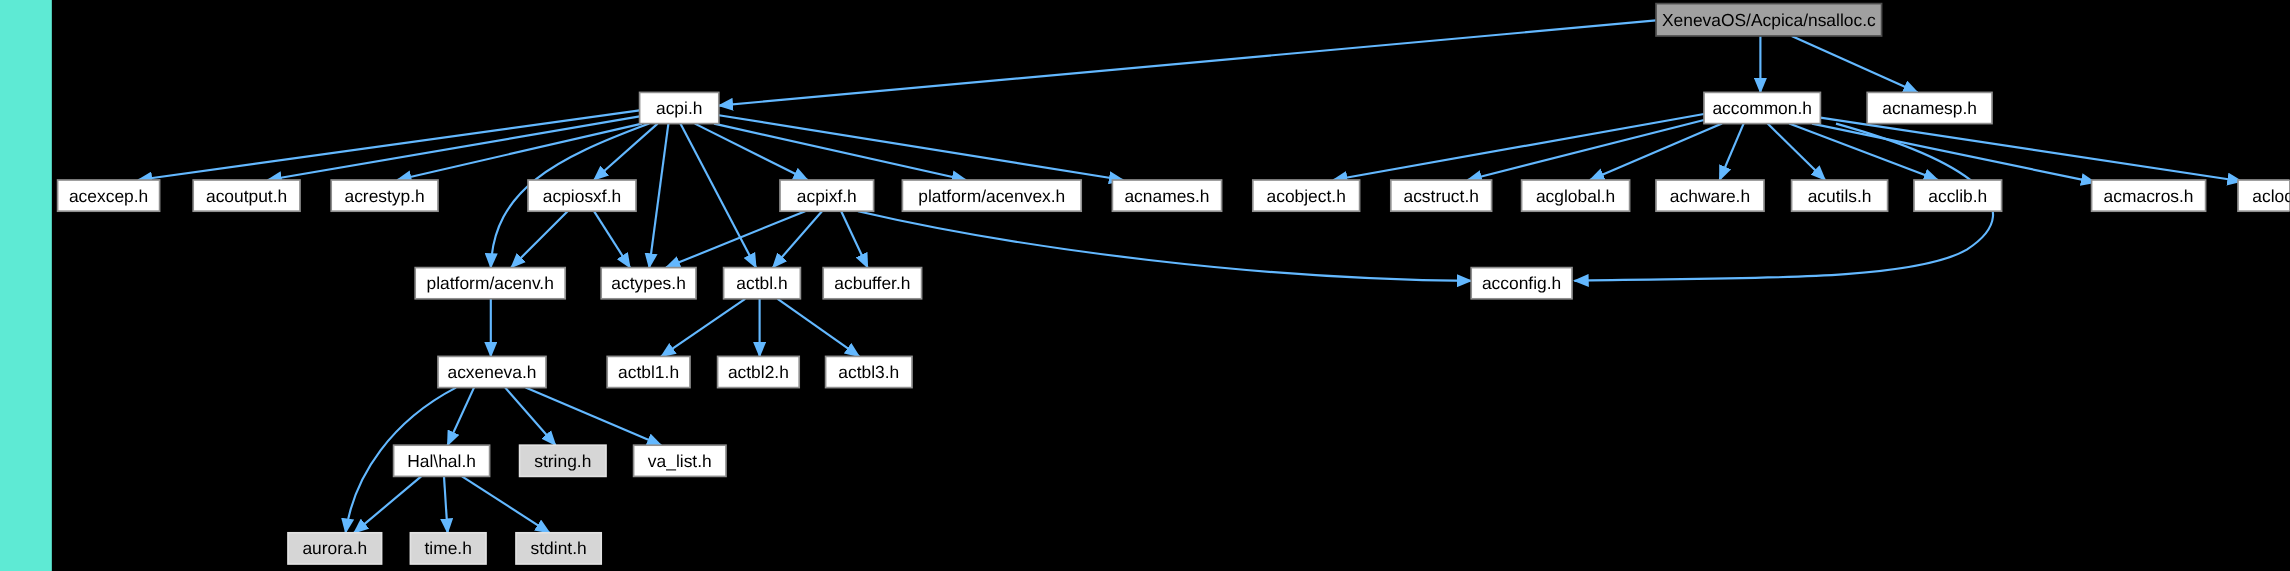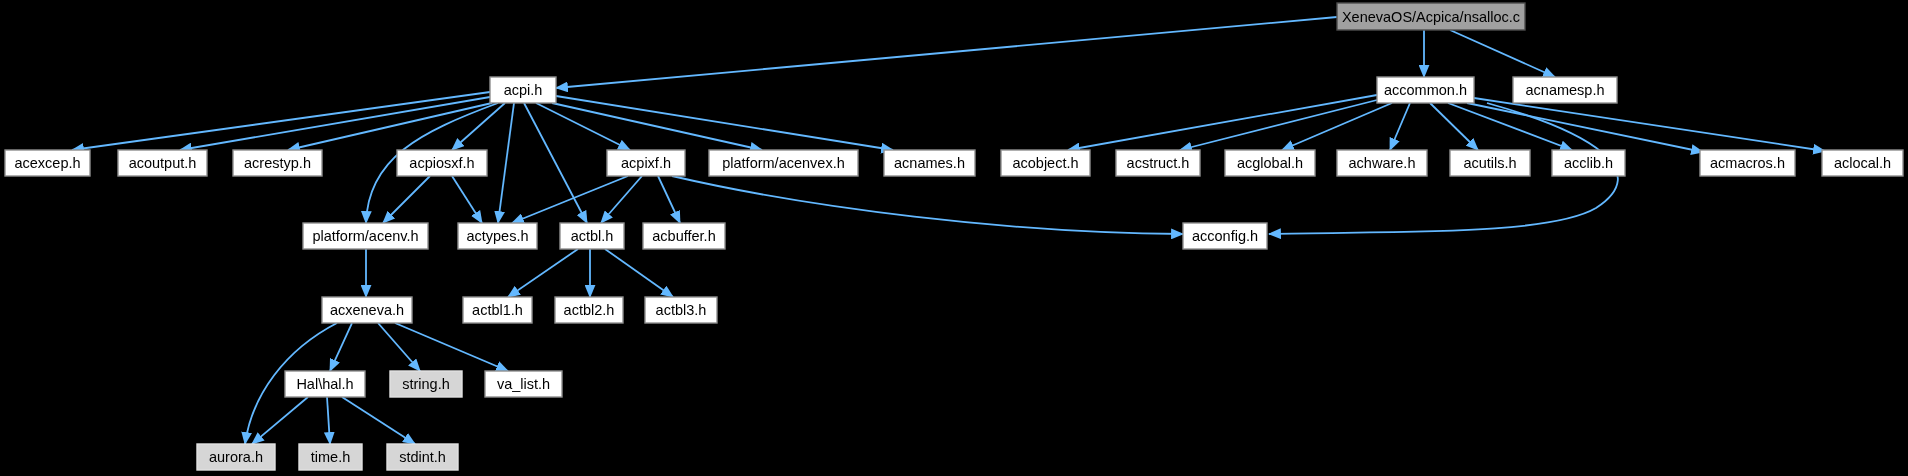--- a/index.html
+++ b/index.html
@@ -8,20 +8,21 @@
     width: 1908px;
     height: 476px;
     overflow: hidden;
     font-family: "Liberation Sans", sans-serif;
   }
   #graph-wrap {
     position: relative;
     width: 1528px;
     height: 476px;
     background: #5eead4;
+    padding-left: 43px;
   }
   svg { display: block; }
   .edge {
     fill: none;
     stroke-width: 1.8px;
   }
   .node-rect { stroke-width: 1.4px; }
   .node-label {
     font-family: "Liberation Sans", sans-serif;
     font-size: 14.5px;

